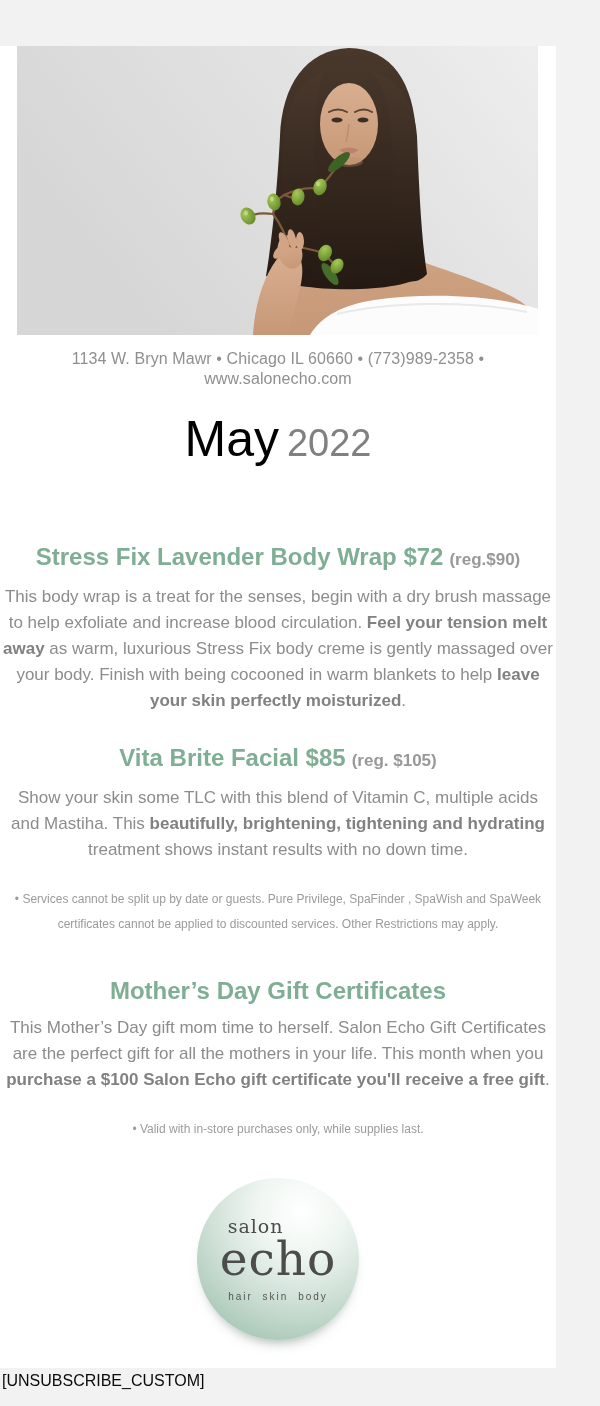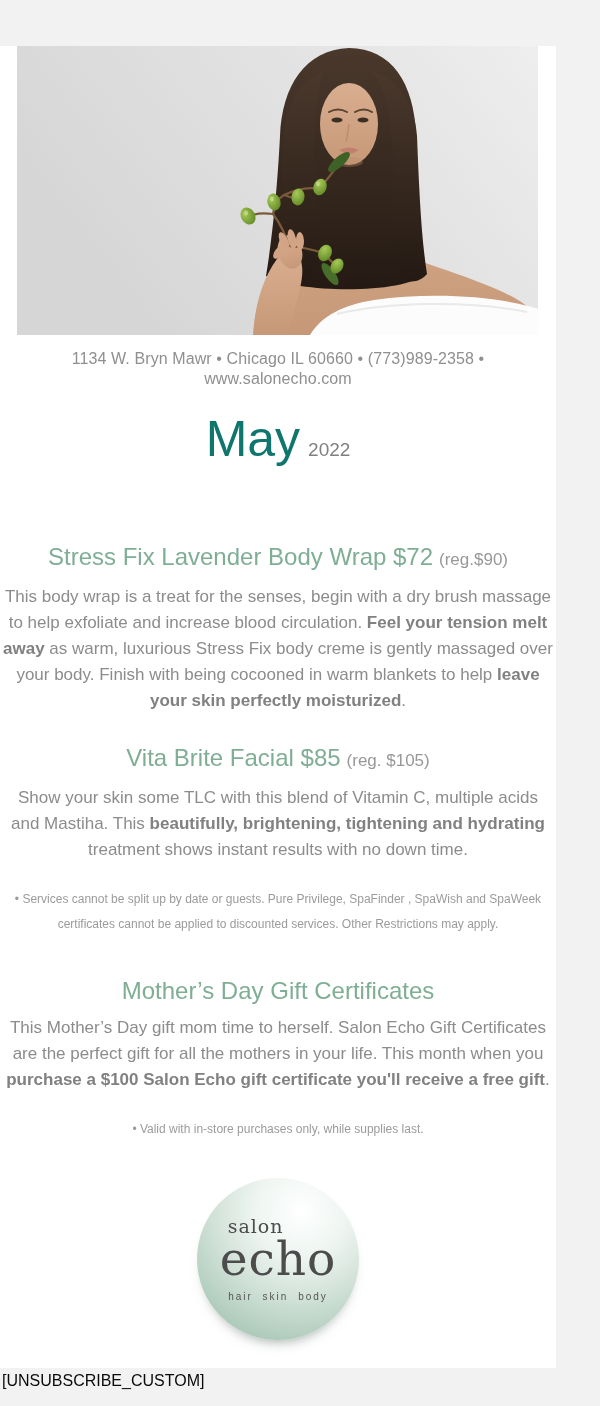--- a/index.html
+++ b/index.html
@@ -34,37 +34,37 @@
   }
   
   .date {
     margin-top: 24px;
     text-align: center;
     line-height: 52px;
     white-space: nowrap;
   }
   .date .month {
     font-size: 50px;
-    color: #0f766e;
+    color: #000000;
   }
   .date .year {
-    font-size: 19px;
+    font-size: 38px;
     color: #808080;
     margin-left: 8px;
   }
   
   .sections { text-align: center; }
   .section:nth-child(1) { margin-top: 66px; }
   .section:nth-child(2) { margin-top: 30px; }
   .section:nth-child(3) { margin-top: 40px; }
   .section-title {
     font-size: 24px;
     line-height: 28px;
     color: #7fae95;
-    font-weight: normal;
+    font-weight: bold;
   }
   .price-note {
     font-size: 17px;
     color: #989898;
     margin-left: 6px;
   }
   .section-body {
     margin: 10px auto 0;
     max-width: 552px;
     font-size: 17px;

